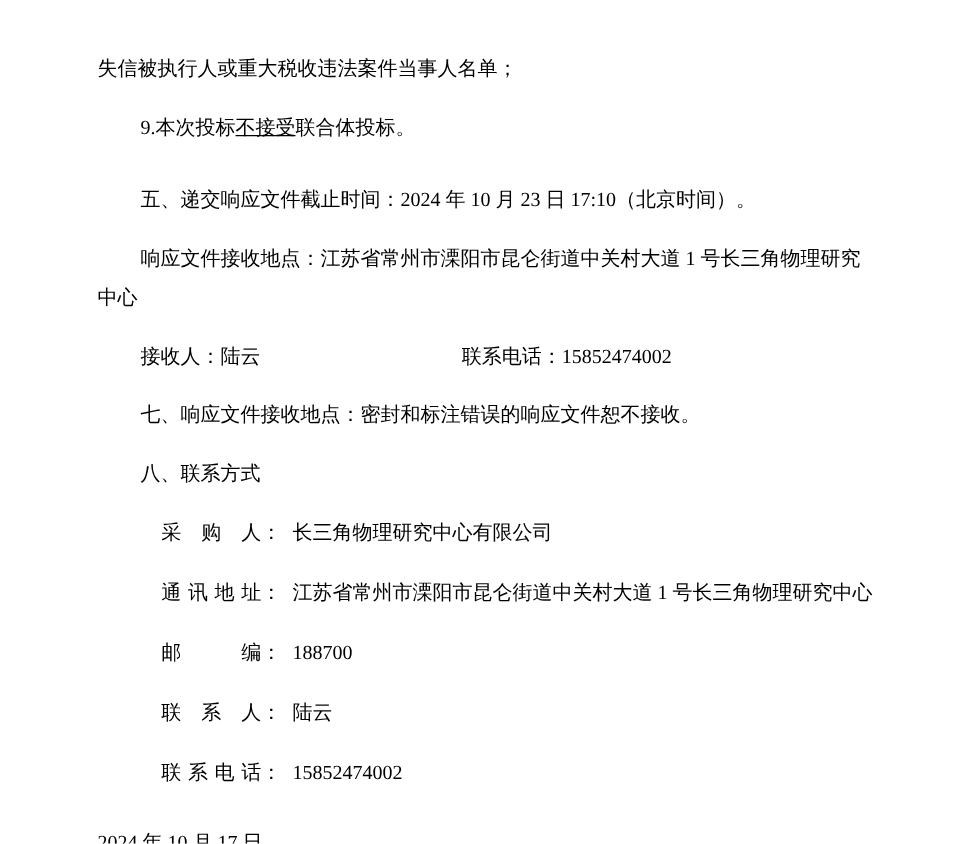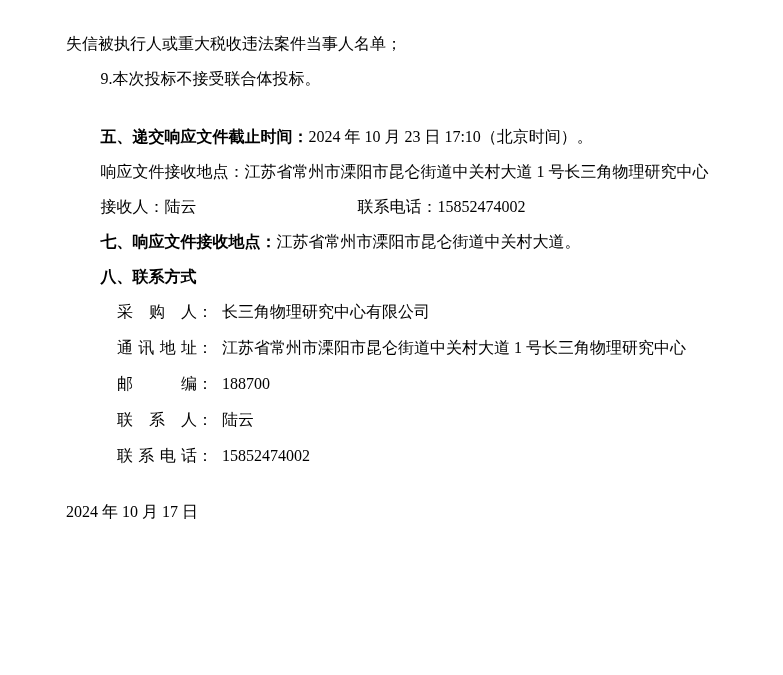--- a/index.html
+++ b/index.html
@@ -14,37 +14,38 @@
     background: #ffffff;
     overflow: hidden;
     font-family: "Liberation Serif", "DejaVu Serif", serif;
     font-size: 16px;
     color: #000000;
   }
   .content {
     padding: 24px 63px 0 62px;
   }
   p {
-    margin: 4px;
+    margin: 16px;
     padding: 0;
   }
   .line {
     line-height: 31px;
   }
   .para {
     line-height: 32px;
     text-align: justify;
   }
   .indent {
     text-indent: 2.15em;
   }
   .h {
-    font-weight: bold;
+    font-weight: normal;
   }
   .u {
+    text-decoration: underline;
   }
   .sec5 { margin-top: 27px; }
   .sec6 { margin-top: 3px; }
   .recv-loc { margin-top: 3px; }
   .sec7 { margin-top: 2px; }
   .recv-col {
     display: inline-block;
     width: 257px;
     text-indent: 0;
   }
@@ -81,21 +82,21 @@
 
     <p class="line indent"><span>9.本次投标</span><span class="u">不接受</span><span>联合体投标。</span></p>
 
     <p class="line indent sec5"><span class="h">五、递交响应文件截止时间：</span><span>2024 年 10 月 23 日 17:10（北京时间）。</span></p>
 
 
     <p class="line indent recv-loc">响应文件接收地点：江苏省常州市溧阳市昆仑街道中关村大道 1 号长三角物理研究中心</p>
 
     <p class="line indent"><span class="recv-col">接收人：陆云</span><span>联系电话：15852474002</span></p>
 
-    <p class="line indent sec7"><span class="h">七、响应文件接收地点：</span><span>江苏省常州市溧阳市昆仑街道中关村大道。</span></p>
+    <p class="line indent sec7"><span class="h">七、响应文件接收地点：</span><span>密封和标注错误的响应文件恕不接收。</span></p>
 
     <p class="line indent h">八、联系方式</p>
 
     <div class="contact-rows">
       <p class="crow"><span class="rlabel">采购人</span><span>：</span><span class="rvalue">长三角物理研究中心有限公司</span></p>
       <p class="crow"><span class="rlabel">通讯地址</span><span>：</span><span class="rvalue">江苏省常州市溧阳市昆仑街道中关村大道 1 号长三角物理研究中心</span></p>
       <p class="crow"><span class="rlabel">邮编</span><span>：</span><span class="rvalue">188700</span></p>
       <p class="crow"><span class="rlabel">联系人</span><span>：</span><span class="rvalue">陆云</span></p>
       <p class="crow"><span class="rlabel">联系电话</span><span>：</span><span class="rvalue">15852474002</span></p>
     </div>

